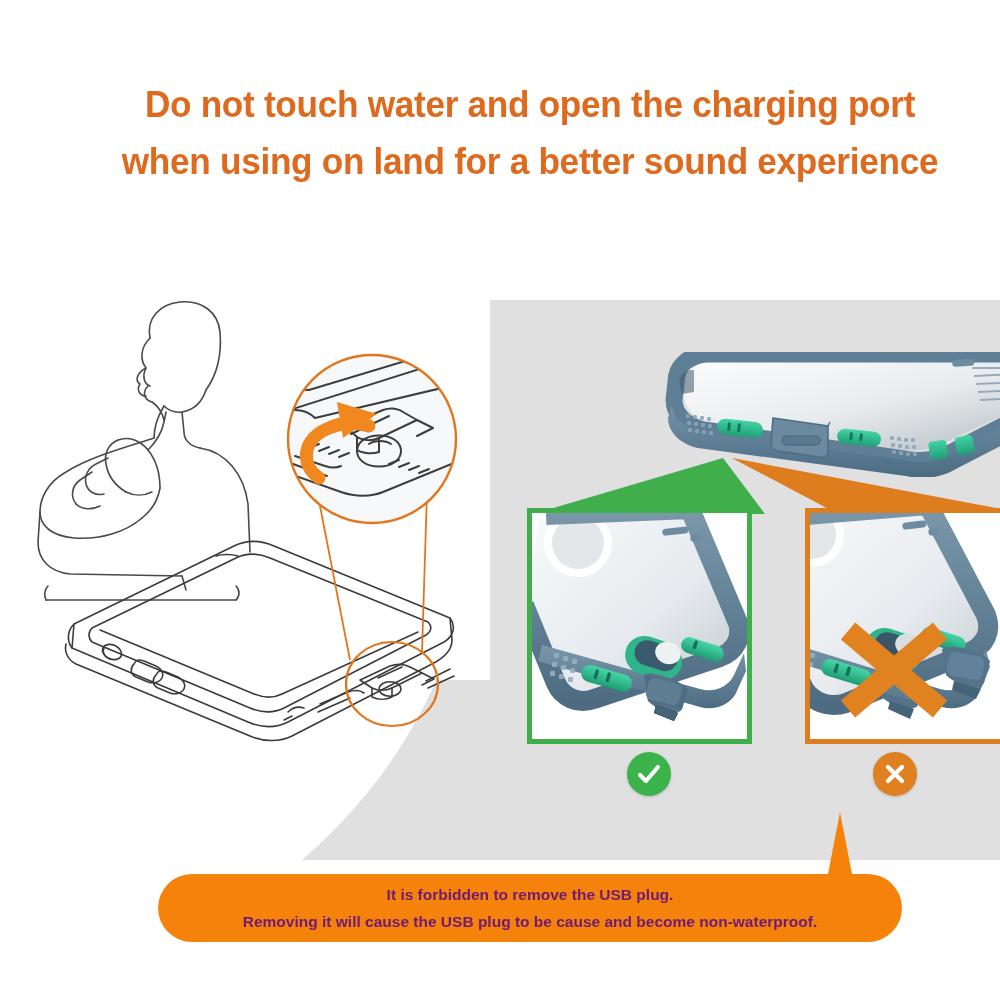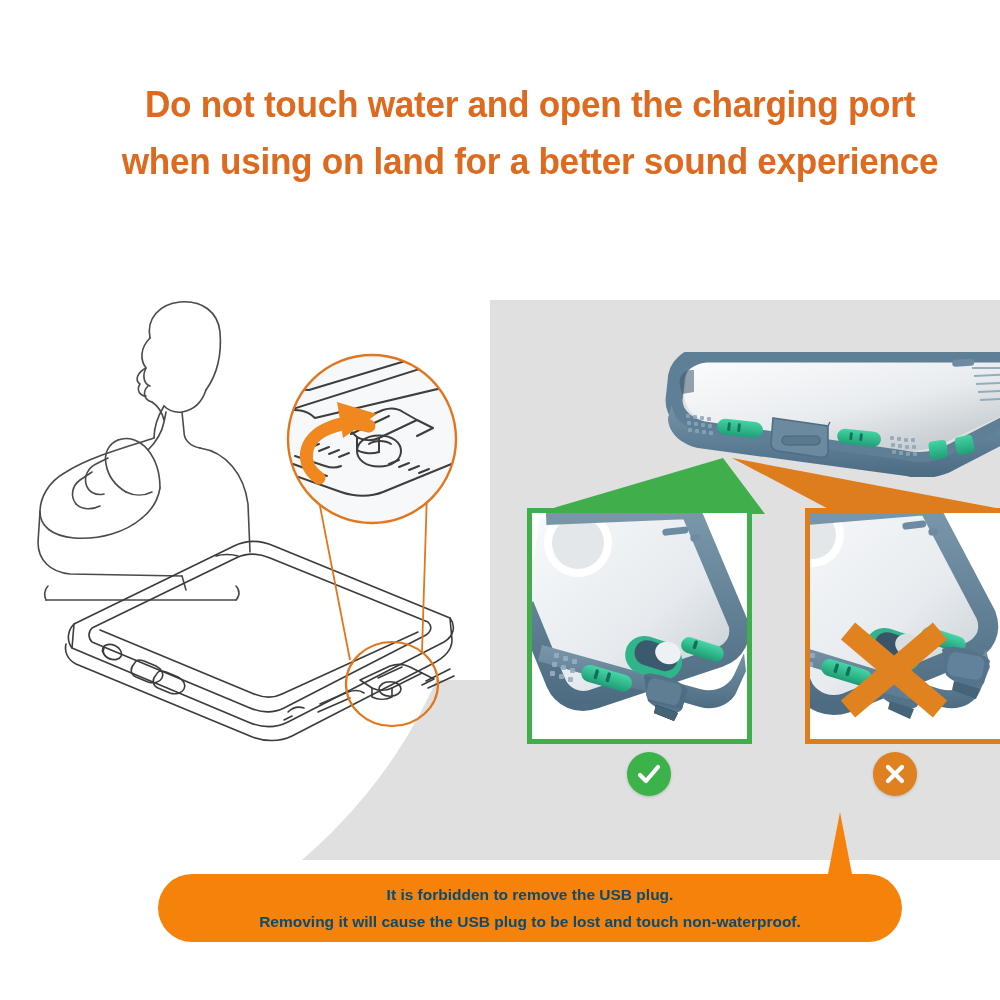--- a/index.html
+++ b/index.html
@@ -88,21 +88,21 @@
   .badge-bad  { left: 843px; top: 752px; background: #df8120; }
   .badge svg { display: block; }
 
   
   .banner {
     position: absolute;
     left: 128px; top: 874px;
     width: 744px; height: 68px;
     background: #f5820b;
     border-radius: 34px;
-    color: #0c4a6e;
+    color: #701a75;
     display: flex; flex-direction: column;
     align-items: center; justify-content: center;
     font-size: 15.5px;
     font-weight: bold;
     line-height: 1.75;
   }
   .banner .bl { display: block; white-space: nowrap; }
 
   .up-arrow { position: absolute; left: 792px; top: 812px; width: 36px; height: 66px; }
 </style>
@@ -514,16 +514,16 @@
       </g>
     </svg>
   </div>
 
   <svg class="up-arrow" width="36" height="66" viewBox="0 0 36 66">
     <path d="M18 0 L30 62 L6 62 Z" fill="#f5820b"></path>
   </svg>
 
   <div class="banner">
     <span class="bl">It is forbidden to remove the USB plug.</span>
-    <span class="bl">Removing it will cause the USB plug to be lost and touch non-waterproof.</span>
+    <span class="bl">Removing it will cause the USB plug to be cause and become non-waterproof.</span>
   </div>
 
 </div>
 
 </body></html>

